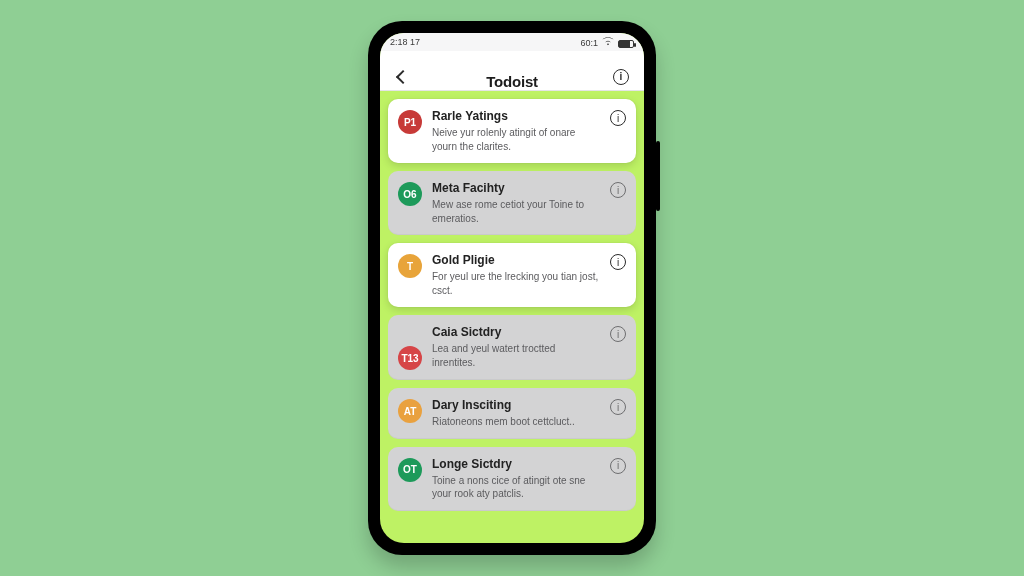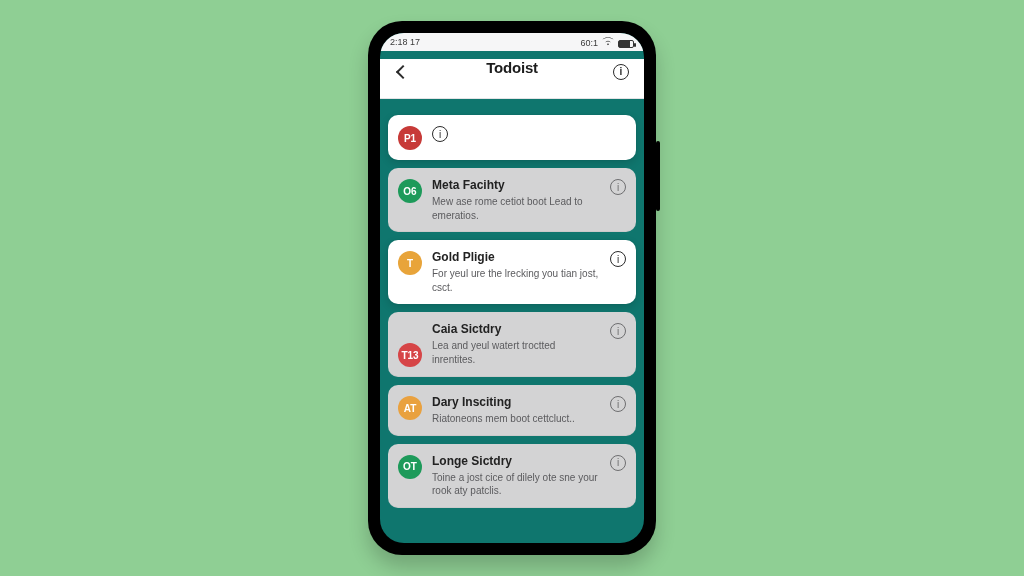--- a/index.html
+++ b/index.html
@@ -24,26 +24,25 @@
     position: absolute;
     right: -4px;
     width: 4px;
     background: #000;
     border-radius: 2px;
   }
   .side-btn.a { top: 120px; height: 70px; }
   .screen {
     width: 100%;
     height: 100%;
-    background: #0f766e;
+    background: #bef264;
     border-radius: 24px;
     overflow: hidden;
     display: flex;
     flex-direction: column;
-    gap: 8px;
   }
   .statusbar {
     height: 18px;
     background: #f6f6f7;
     display: flex;
     align-items: center;
     justify-content: space-between;
     padding: 0 10px;
     font-size: 9px;
     color: #3a3a3a;
@@ -55,21 +54,21 @@
     background: linear-gradient(to right, #333 80%, transparent 80%);
   }
   .batt::after {
     content: ""; position: absolute; right: -3px; top: 2px; width: 2px; height: 4px;
     background: #333; border-radius: 1px;
   }
   .header {
     height: 40px;
     background: #fff;
     display: flex;
-    align-items: flex-start;
+    align-items: flex-end;
     justify-content: space-between;
     padding: 0 10px;
     border-bottom: 1px solid #e4e4e6;
   }
   .header .title {
     font-size: 15px;
     font-weight: 700;
     color: #1c1c1c;
     letter-spacing: -0.2px;
   }
@@ -161,29 +160,33 @@
       </div>
       <div class="title">Todoist</div>
       <div class="icon-btn">
         <span class="info-circle">i</span>
       </div>
     </div>
 
     <div class="list" id="list">
         <div class="card elev">
           <div class="avatar c-red">P1</div>
+          <div class="text-col">
+            <div class="row-title">Rarle Yatings</div>
+            <div class="row-sub">Neive yur rolenly atingit of onare yourn the clarites.</div>
+          </div>
           <div class="row-info">
             <span>i</span>
           </div>
         </div>
         <div class="card">
           <div class="avatar c-green">O6</div>
           <div class="text-col">
             <div class="row-title">Meta Facihty</div>
-            <div class="row-sub">Mew ase rome cetiot boot Lead to emeratios.</div>
+            <div class="row-sub">Mew ase rome cetiot your Toine to emeratios.</div>
           </div>
           <div class="row-info">
             <span>i</span>
           </div>
         </div>
         <div class="card elev">
           <div class="avatar c-amber">T</div>
           <div class="text-col">
             <div class="row-title">Gold Pligie</div>
             <div class="row-sub">For yeul ure the lrecking you tian jost, csct.</div>
@@ -209,21 +212,21 @@
             <div class="row-sub">Riatoneons mem boot cettcluct..</div>
           </div>
           <div class="row-info">
             <span>i</span>
           </div>
         </div>
         <div class="card">
           <div class="avatar c-green2">OT</div>
           <div class="text-col">
             <div class="row-title">Longe Sictdry</div>
-            <div class="row-sub">Toine a jost cice of dilely ote sne your rook aty patclis.</div>
+            <div class="row-sub">Toine a nons cice of atingit ote sne your rook aty patclis.</div>
           </div>
           <div class="row-info">
             <span>i</span>
           </div>
         </div>
       </div>
 
   </div>
 </div>
 

